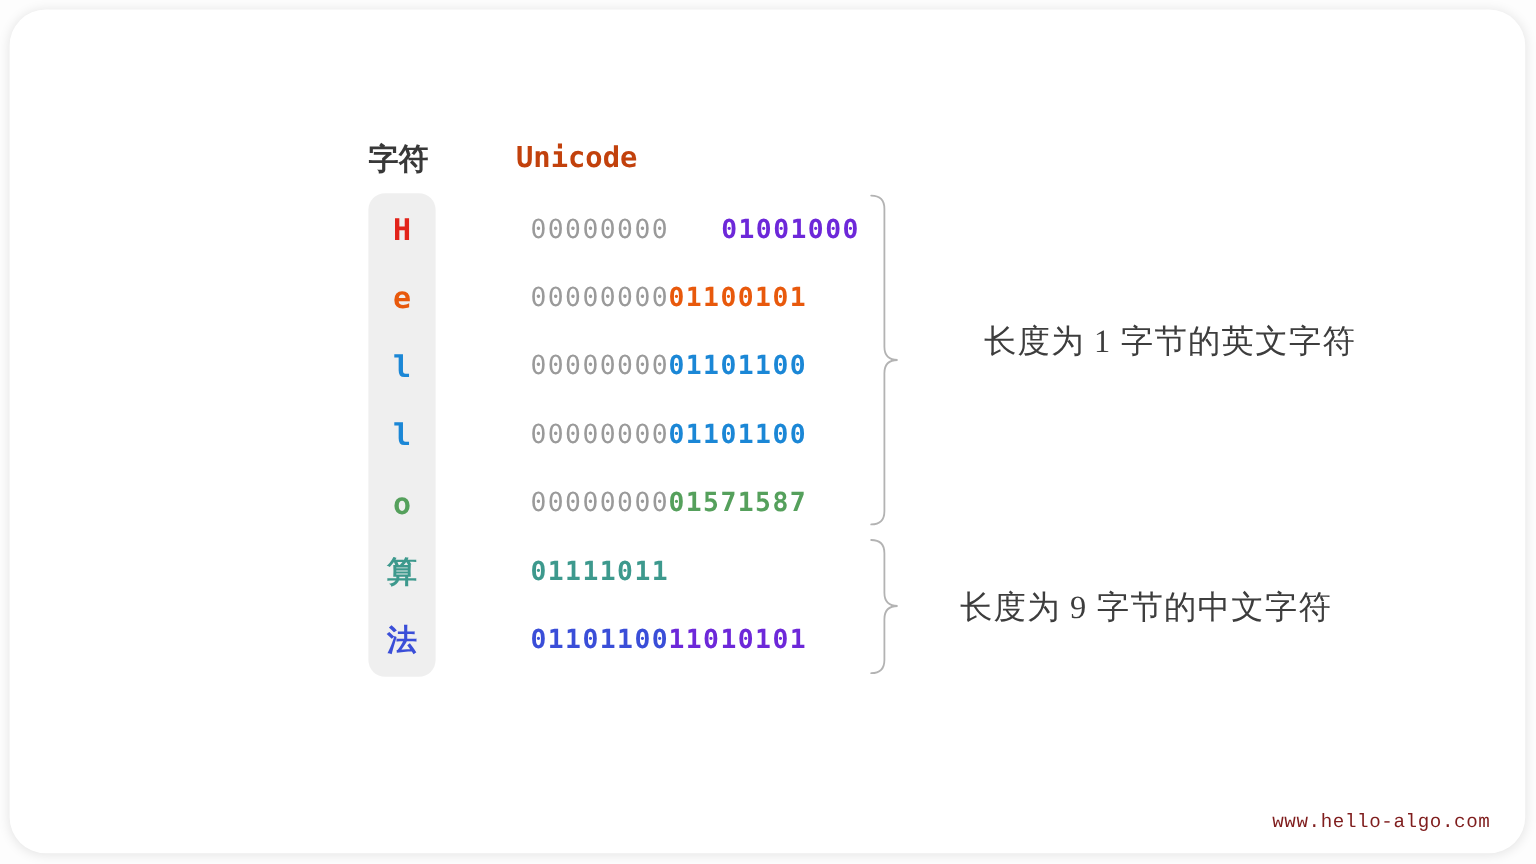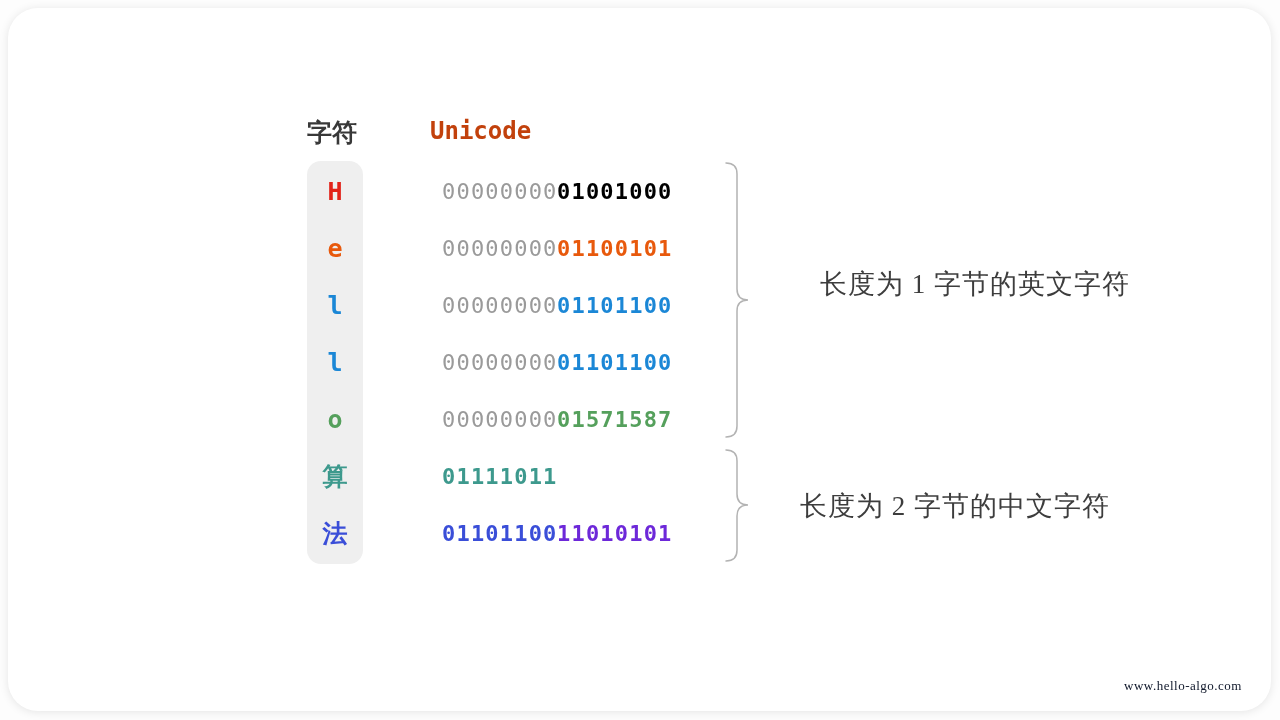--- a/index.html
+++ b/index.html
@@ -24,37 +24,37 @@
   .b2{left:557px;}
   .dim{font-weight:400;}
   
   .overlay{position:absolute;left:0;top:0;width:1280px;height:720px;pointer-events:none;}
   
   .ann{position:absolute;text-align:right;font-size:27px;color:#3d3d3d;letter-spacing:1px;font-family:Liberation Serif, serif;}
   .ann1{left:770px;top:266px;width:360px;}
   .ann1 .sub{margin-top:9px;font-weight:700;color:#a2a2a2;}
   .ann2{left:770px;top:488px;width:340px;}
   
-  .watermark{position:absolute;right:38px;bottom:26px;font-family:Liberation Serif, serif;
-             font-size:13px;color:#0f172a;letter-spacing:0.5px;}
+  .watermark{position:absolute;right:38px;bottom:26px;font-family:Liberation Mono, monospace;
+             font-size:16px;color:#7f1d1d;letter-spacing:0.5px;}
 </style>
 </head>
 <body>
 
 <div class="card"></div>
 
 <div class="hdr-char">字符</div>
 <div class="hdr-unicode">Unicode</div>
 
 <div class="char-col"></div>
 
 <div class="row" style="top:163px">
   <span class="cell-char" style="color: rgb(226, 35, 26);">H</span>
   <span class="byte b1 dim" style="color: rgb(154, 154, 154);">00000000</span>
-  <span class="byte b2" style="color: #000000;">01001000</span>
+  <span class="byte b2" style="color: #6d28d9; margin-left: 44px;">01001000</span>
 </div>
 <div class="row" style="top:220px">
   <span class="cell-char" style="color: rgb(232, 89, 12);">e</span>
   <span class="byte b1 dim" style="color: rgb(154, 154, 154);">00000000</span>
   <span class="byte b2" style="color: rgb(232, 89, 12);">01100101</span>
 </div>
 <div class="row" style="top:277px">
   <span class="cell-char" style="color: rgb(27, 135, 214);">l</span>
   <span class="byte b1 dim" style="color: rgb(154, 154, 154);">00000000</span>
   <span class="byte b2" style="color: rgb(27, 135, 214);">01101100</span>
@@ -82,16 +82,16 @@
 <svg class="overlay" viewBox="0 0 1280 720">
   <path d="M726,163 Q737,163 737,174 L737,289 Q737,300 748,300 Q737,300 737,311 L737,426 Q737,437 726,437" fill="none" stroke="#b3b3b3" stroke-width="1.5" stroke-linecap="round"></path>
   <path d="M726,450 Q737,450 737,461 L737,494 Q737,505 748,505 Q737,505 737,516 L737,550 Q737,561 726,561" fill="none" stroke="#b3b3b3" stroke-width="1.5" stroke-linecap="round"></path>
 </svg>
 
 <div class="ann ann1">
   <div>长度为 1 字节的英文字符</div>
 </div>
 
 <div class="ann ann2">
-  <div>长度为 2 字节的中文字符</div>
+  <div>长度为 9 字节的中文字符</div>
 </div>
 
 <div class="watermark">www.hello-algo.com</div>
 
 </body></html>

